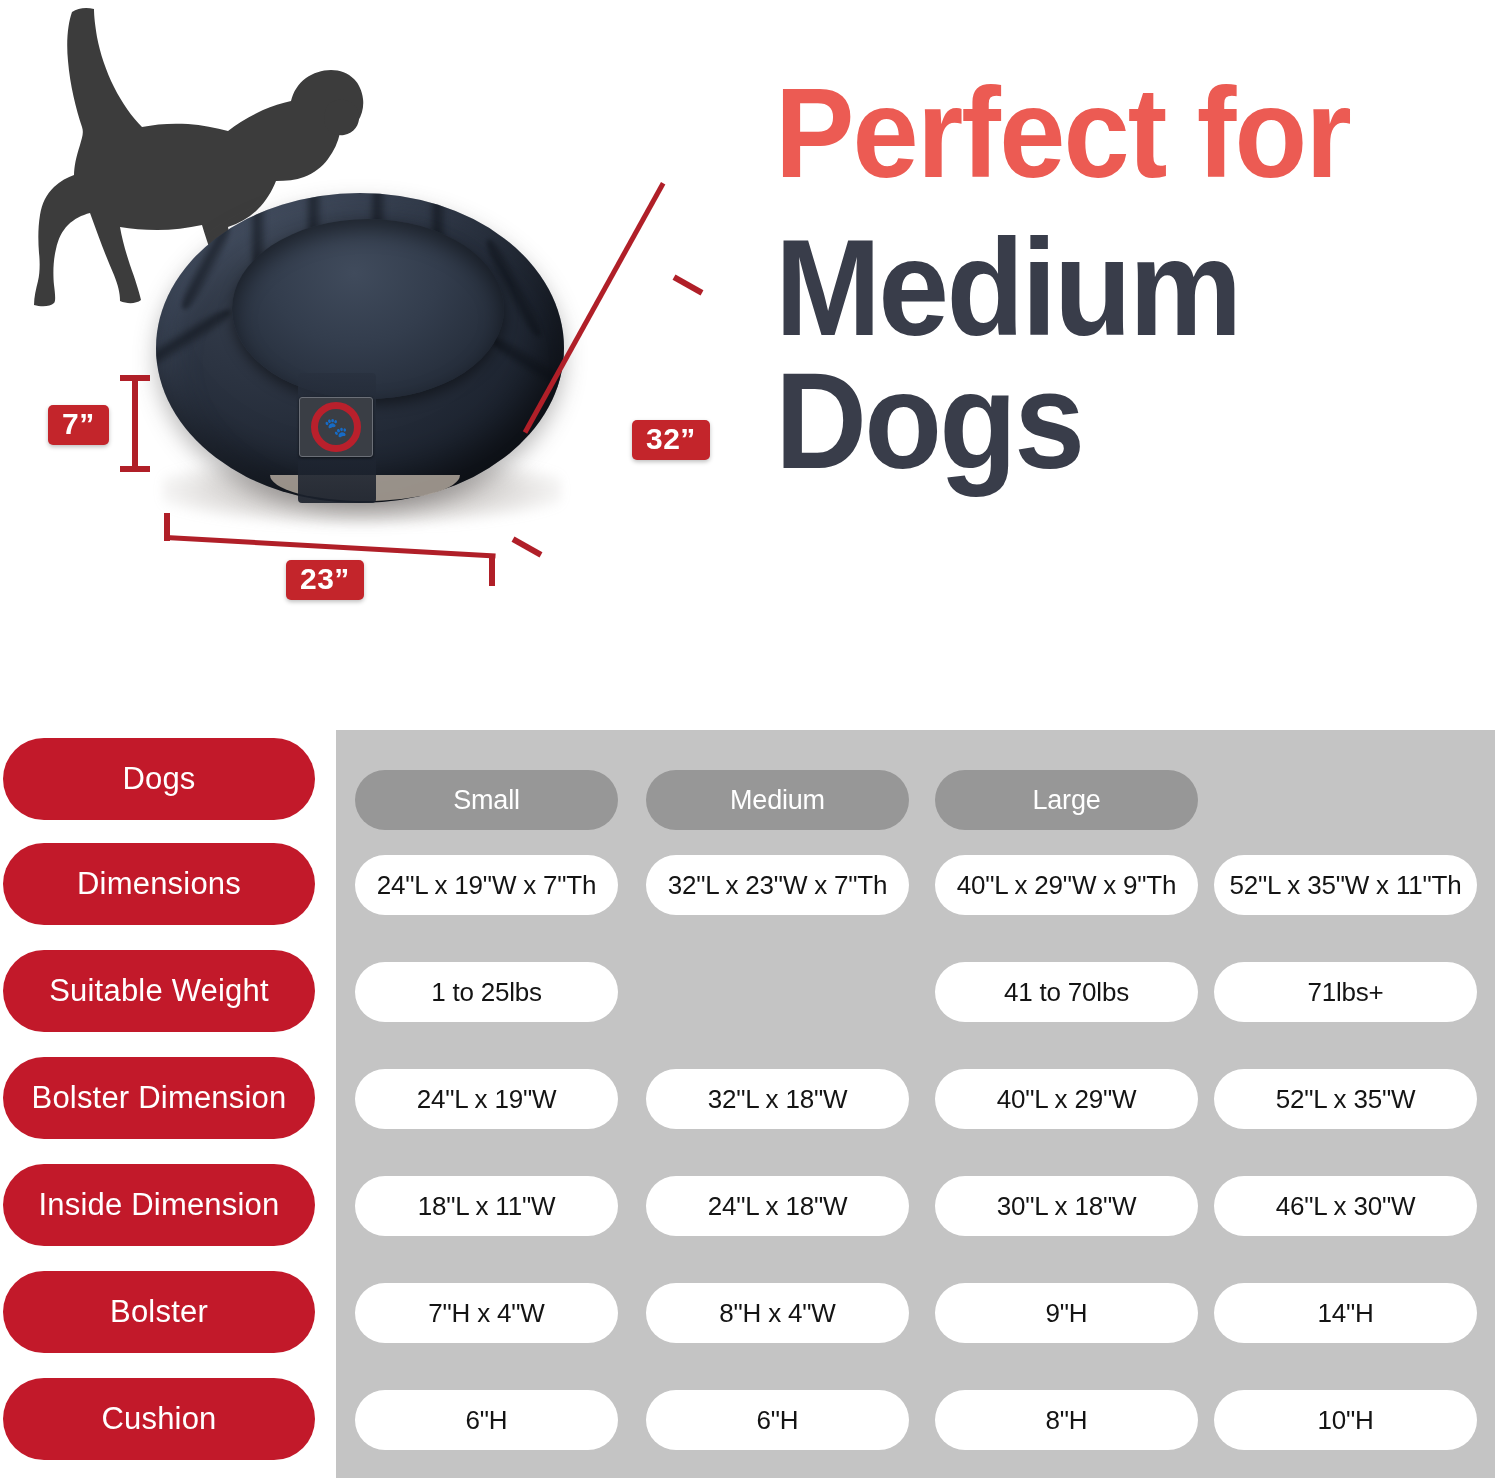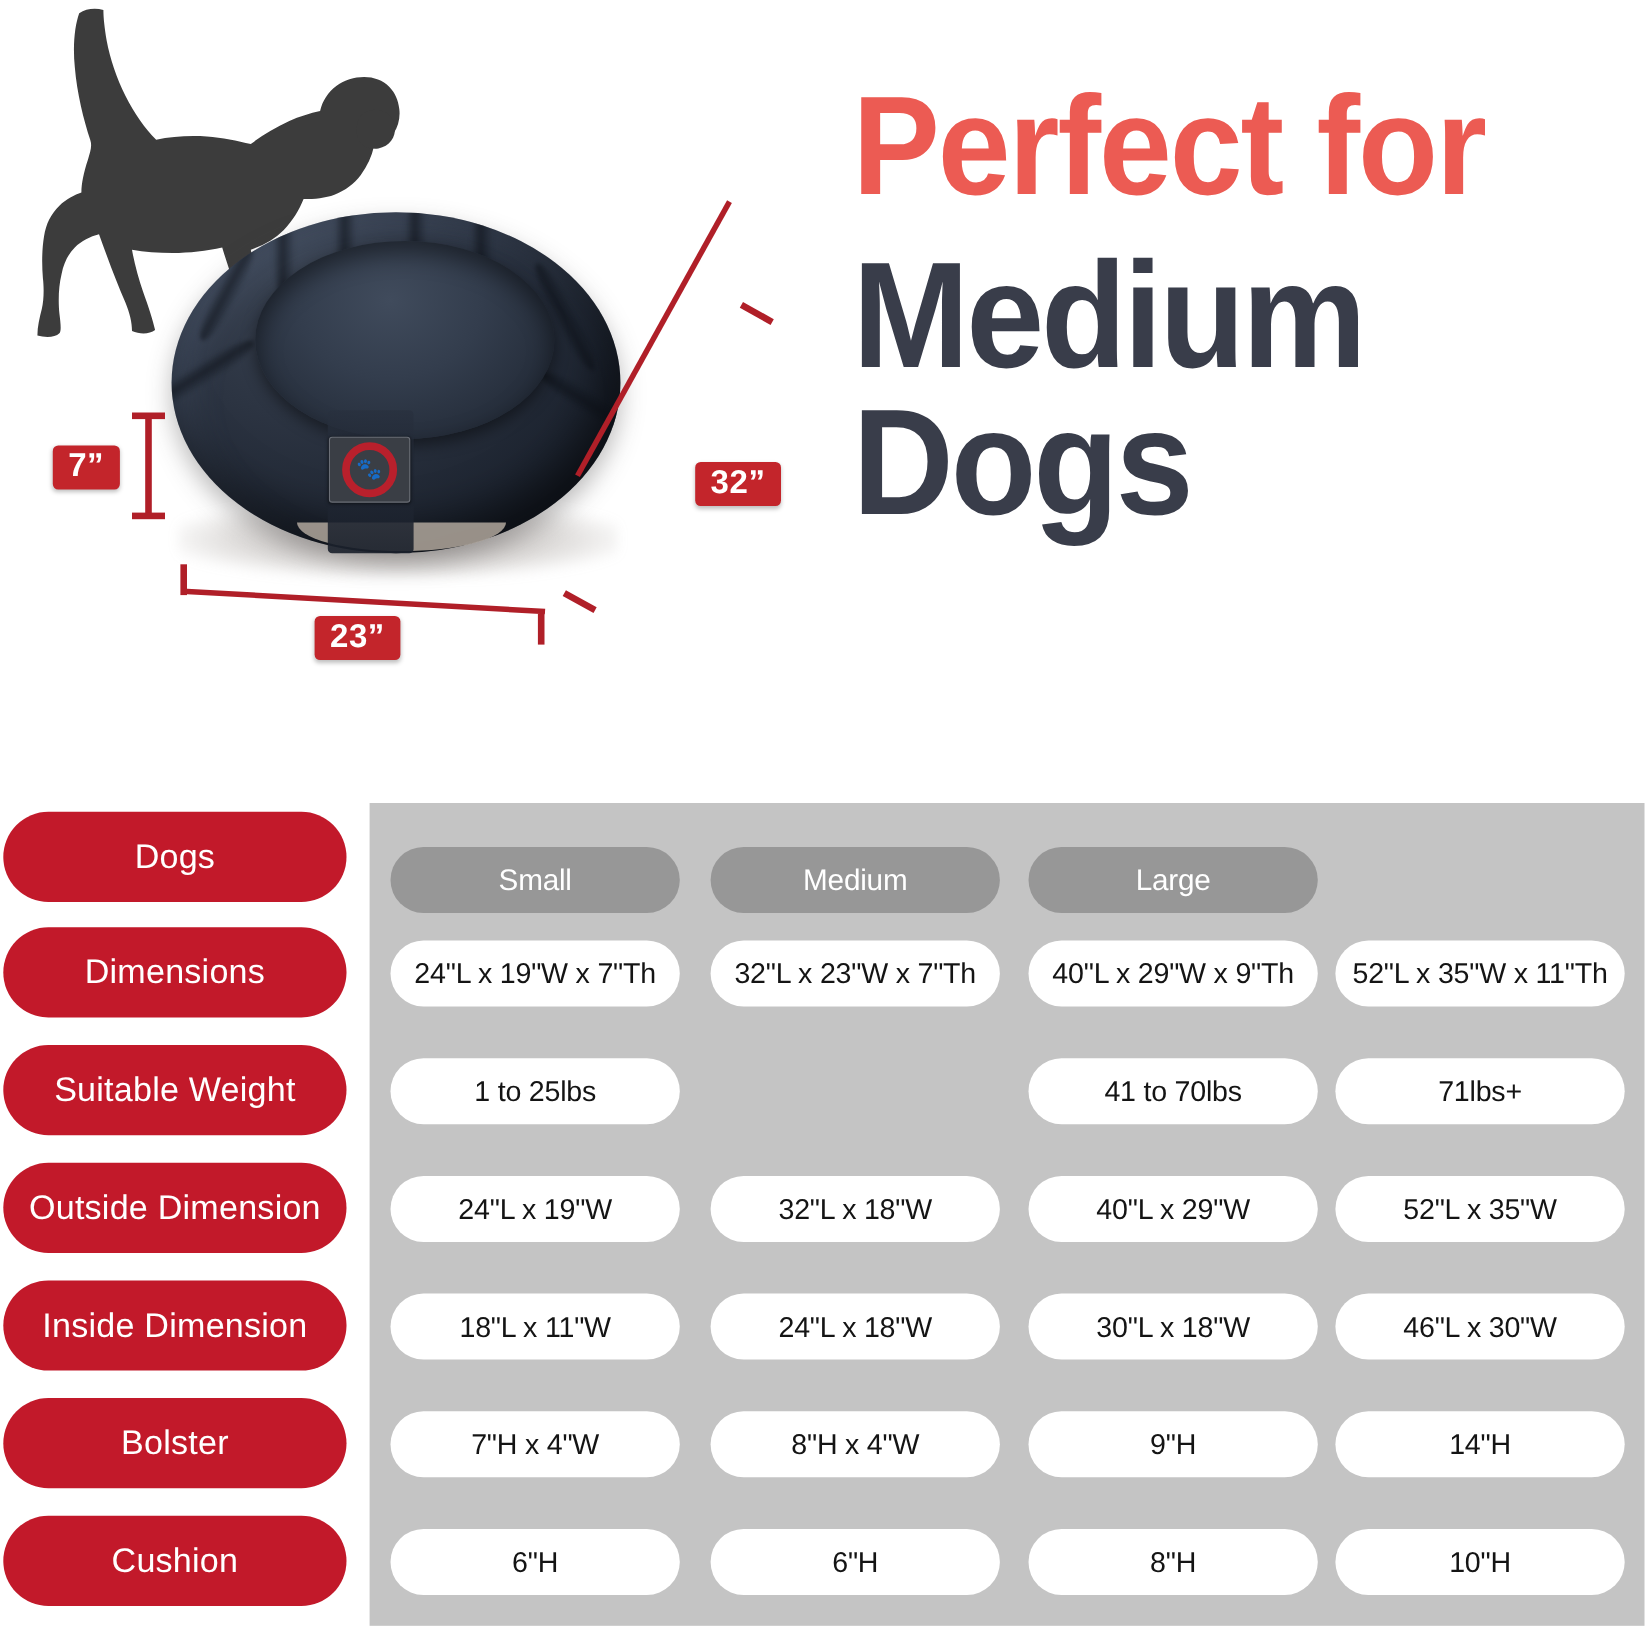--- a/index.html
+++ b/index.html
@@ -327,21 +327,21 @@
     </div>
   </div>
 
   <div id="spec-table">
     <div id="table-panel"></div>
 
     <div id="label-col">
       <div class="row-label" style="top:38px;">Dogs</div>
       <div class="row-label" style="top:143px;">Dimensions</div>
       <div class="row-label" style="top:250px;">Suitable Weight</div>
-      <div class="row-label" style="top:357px;">Outside Dimension</div>
+      <div class="row-label" style="top:357px;">Bolster Dimension</div>
       <div class="row-label" style="top:464px;">Inside Dimension</div>
       <div class="row-label" style="top:571px;">Bolster</div>
       <div class="row-label" style="top:678px;">Cushion</div>
     </div>
 
     <div class="cell head" style="left:355px;  top:50px; width:263px;">Small</div>
     <div class="cell head" style="left:646px;  top:50px; width:263px;">Medium</div>
     <div class="cell head" style="left:935px;  top:50px; width:263px;">Large</div>
 
     <div class="cell value" style="left:355px;  top:155px; width:263px;">24"L x 19"W x 7"Th</div>

